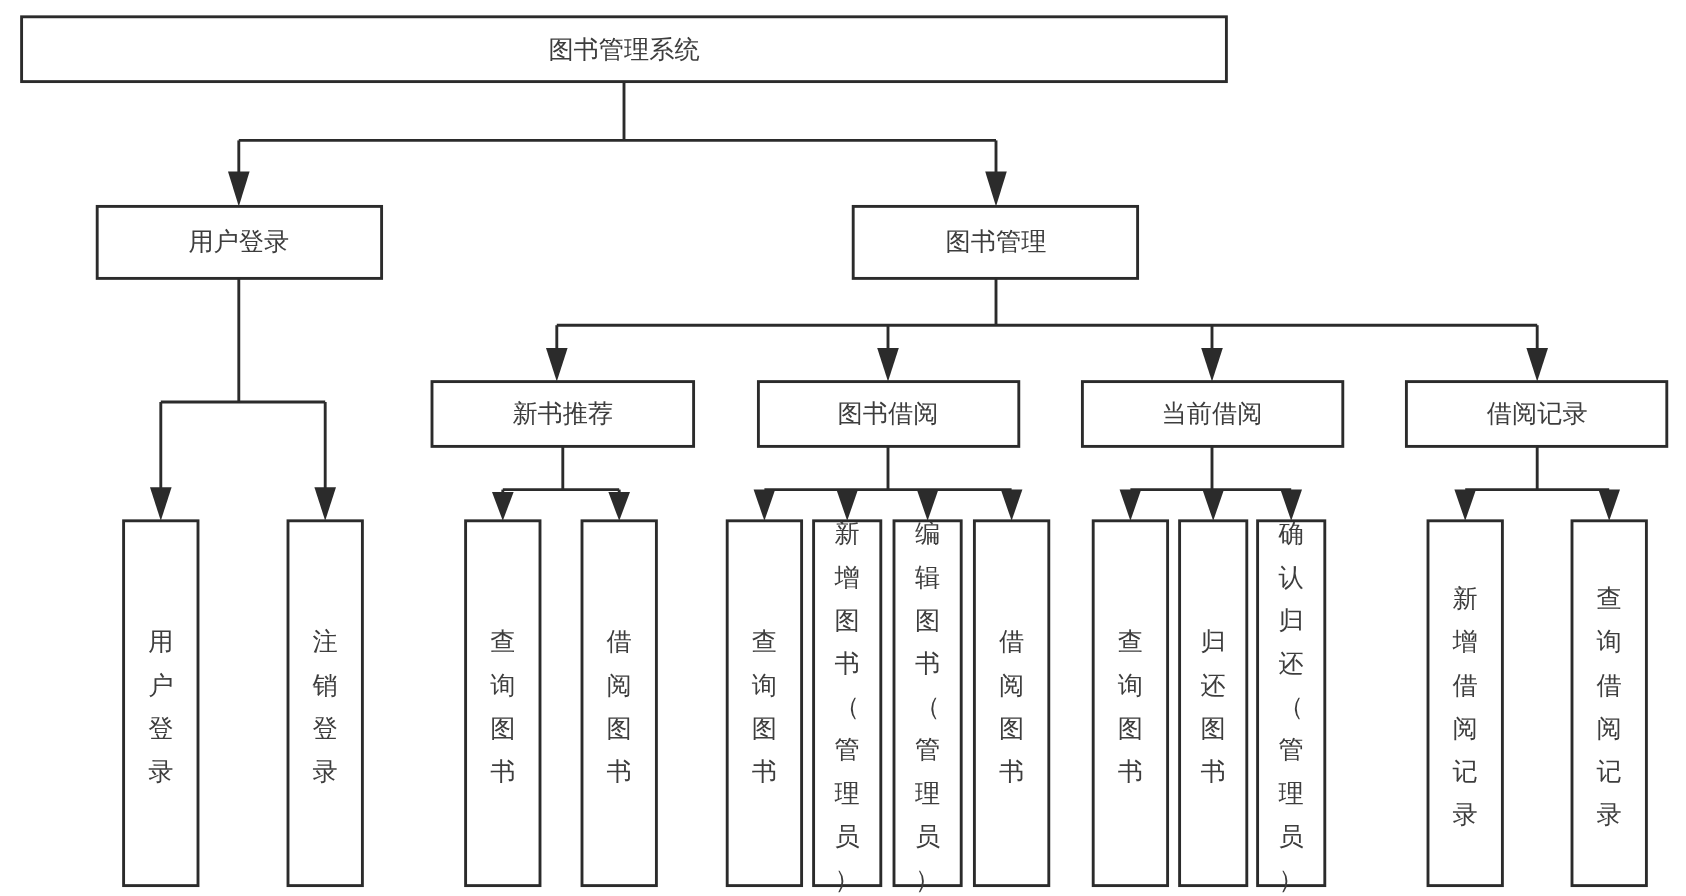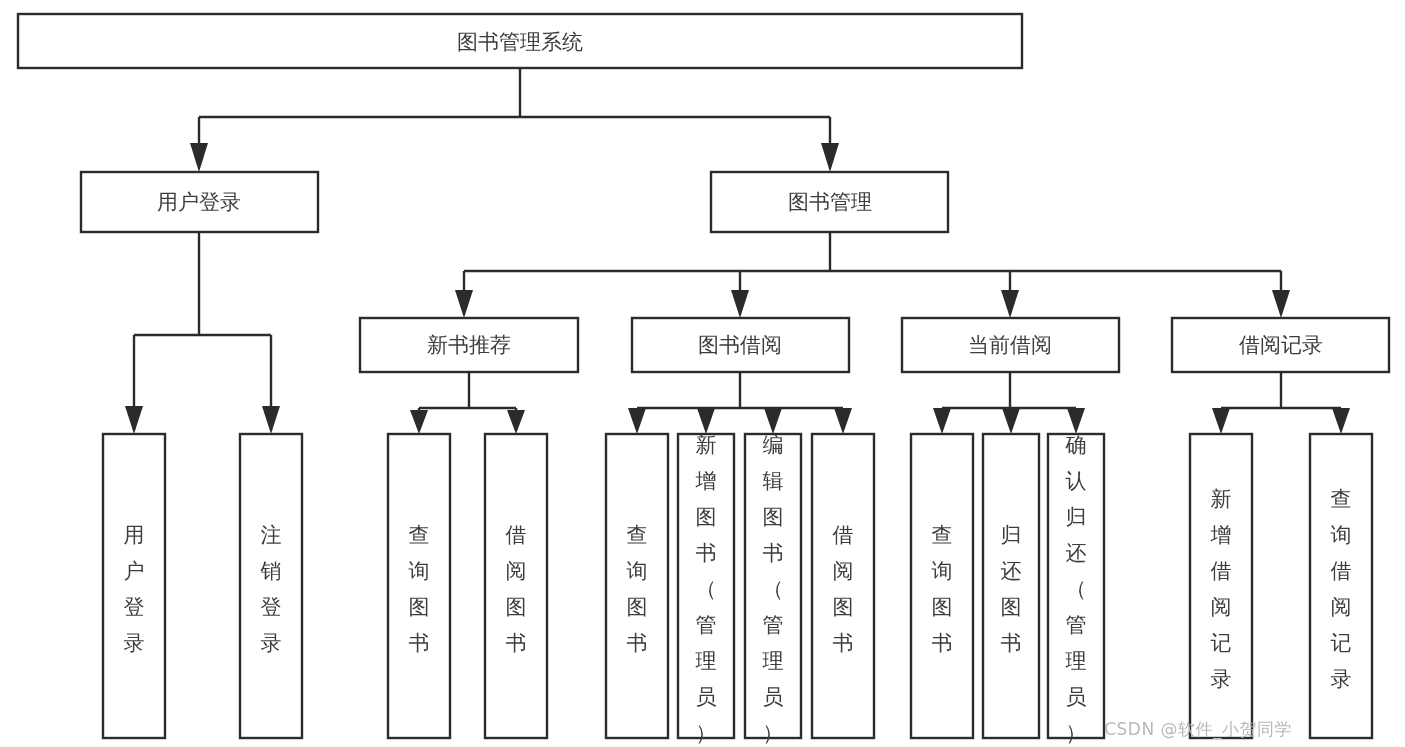--- a/index.html
+++ b/index.html
@@ -223,14 +223,13 @@
           <text class="node-label-vertical" x="1221" y="506.08"><tspan x="1221">新</tspan><tspan x="1221" dy="36">增</tspan><tspan x="1221" dy="36">借</tspan><tspan x="1221" dy="36">阅</tspan><tspan x="1221" dy="36">记</tspan><tspan x="1221" dy="36">录</tspan></text>
         </g>
         <g>
           <rect class="node-box" x="1310" y="434" width="62" height="304"></rect>
           <text class="node-label-vertical" x="1341" y="506.08"><tspan x="1341">查</tspan><tspan x="1341" dy="36">询</tspan><tspan x="1341" dy="36">借</tspan><tspan x="1341" dy="36">阅</tspan><tspan x="1341" dy="36">记</tspan><tspan x="1341" dy="36">录</tspan></text>
         </g>
       </g>
 
   </svg>
 
-  <div class="watermark">CSDN @软件_小贺同学</div>
 </div>
 
 </body></html>

